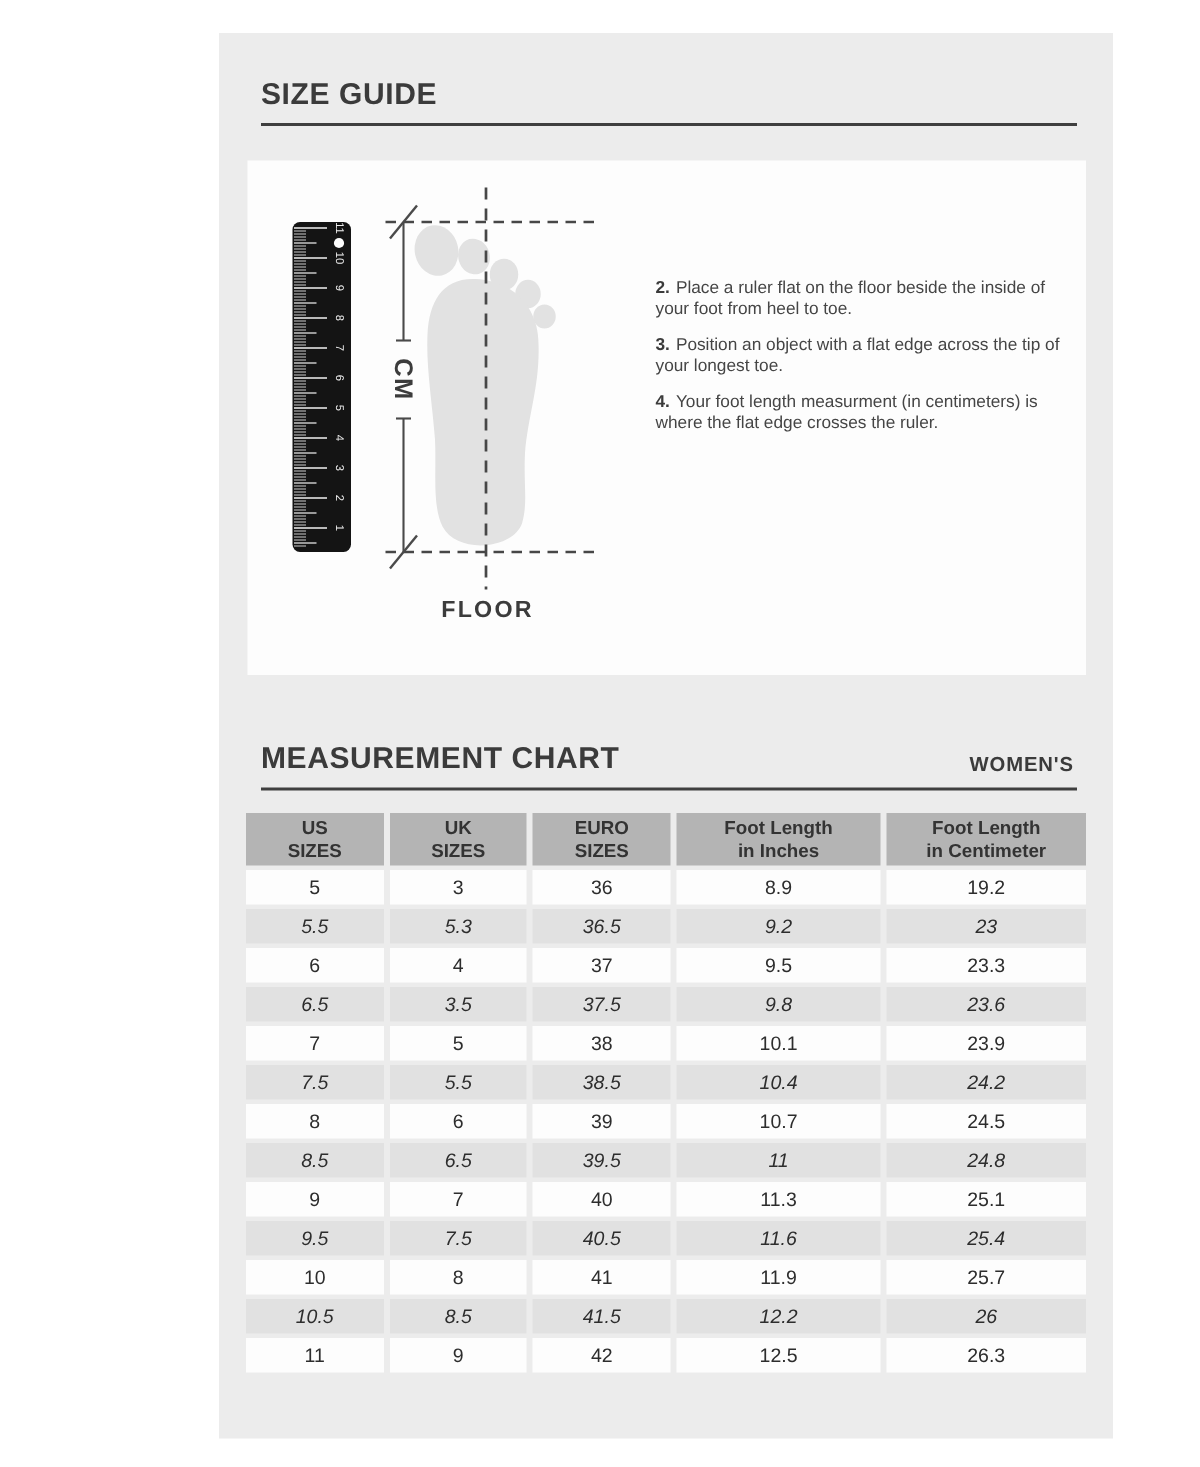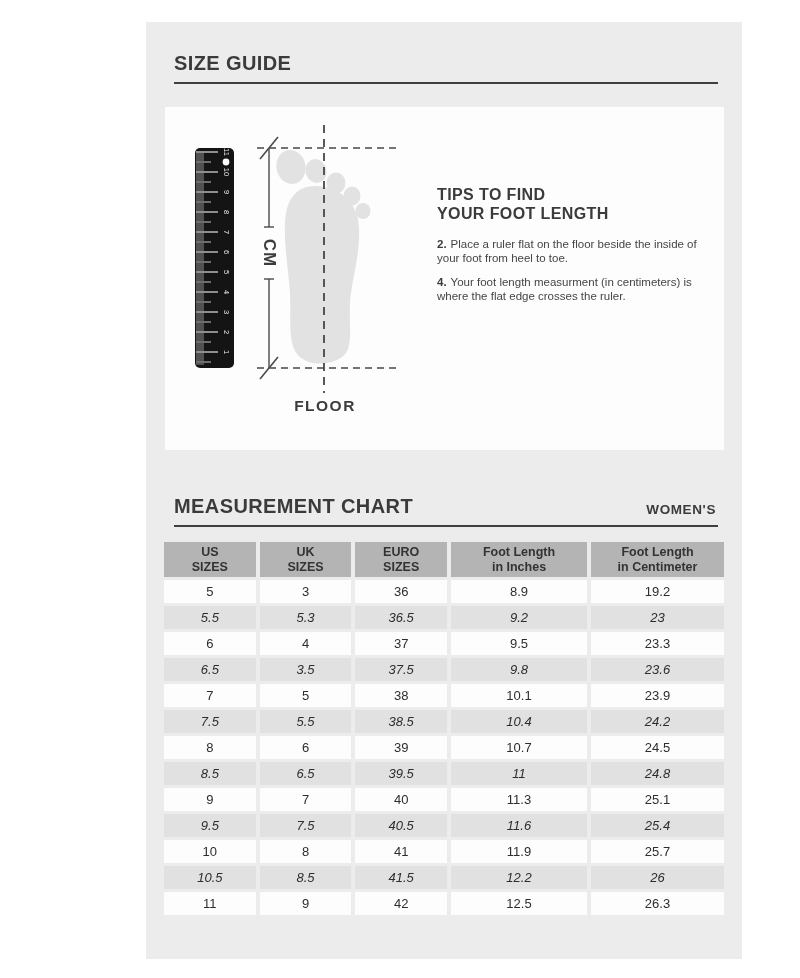--- a/index.html
+++ b/index.html
@@ -233,25 +233,22 @@
           <line x1="95" y1="52" x2="113" y2="30" stroke-width="1.6"></line>
           <line x1="95" y1="272" x2="113" y2="250" stroke-width="1.6"></line>
         </g>
 
         <text x="104" y="146" transform="rotate(90 104 146)" text-anchor="middle" dominant-baseline="central" font-size="17" font-weight="bold" letter-spacing="1" fill="#3c3c3c">CM</text>
 
         <text x="160" y="304" text-anchor="middle" font-size="15.5" font-weight="bold" letter-spacing="1.5" fill="#3c3c3c">FLOOR</text>
       </svg>
 
       <div class="tips">
-        <h2>
-          <span>TIPS TO FIND</span><br>
-          <span>YOUR FOOT LENGTH</span>
-        </h2>
         <p><b>2.</b><span>Place a ruler flat on the floor beside the inside of your foot from heel to toe.</span></p>
+        <p><b>3.</b><span>Position an object with a flat edge across the tip of your longest toe.</span></p>
         <p><b>4.</b><span>Your foot length measurment (in centimeters) is where the flat edge crosses the ruler.</span></p>
       </div>
     </div>
 
     <div class="mc-title">MEASUREMENT CHART</div>
     <div class="gender-label">WOMEN'S</div>
     <div class="rule rule-2"></div>
 
     <table class="size-table">
       <colgroup>

